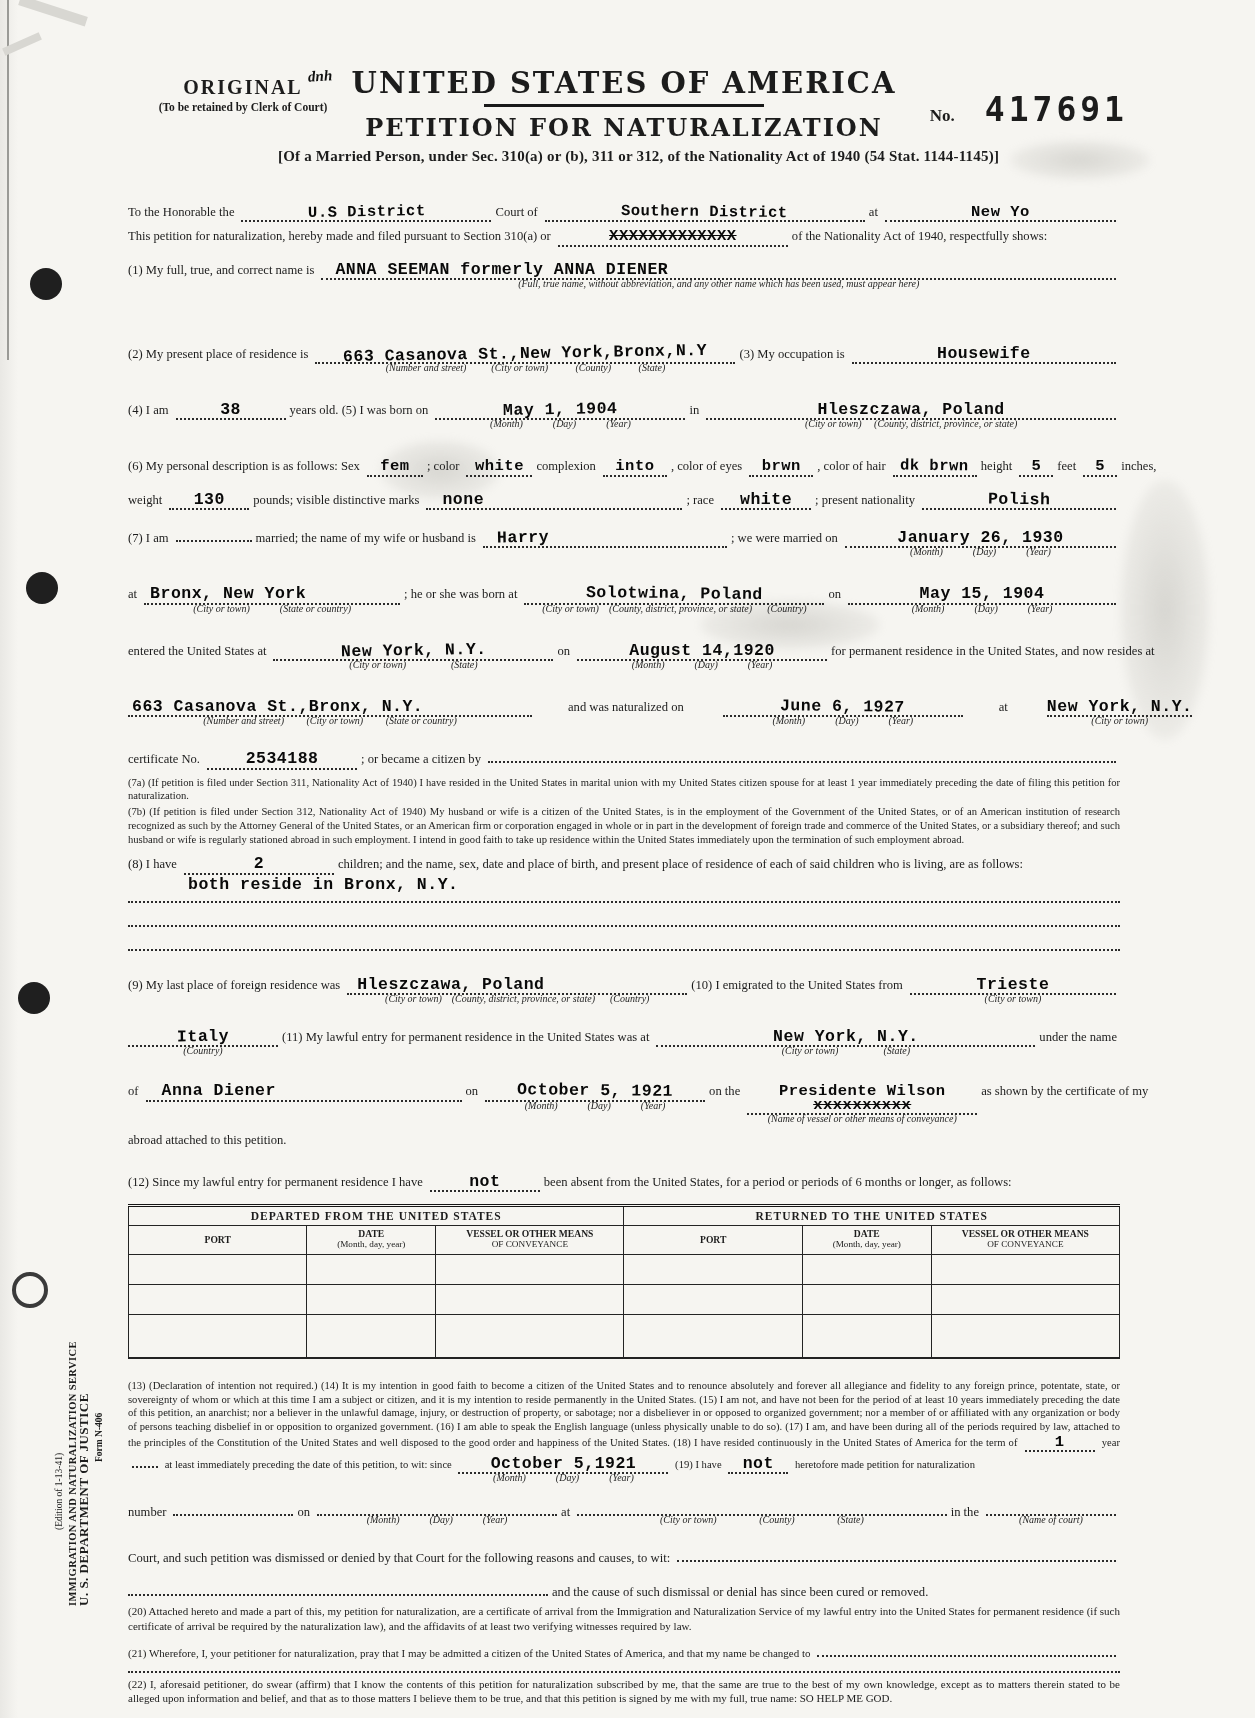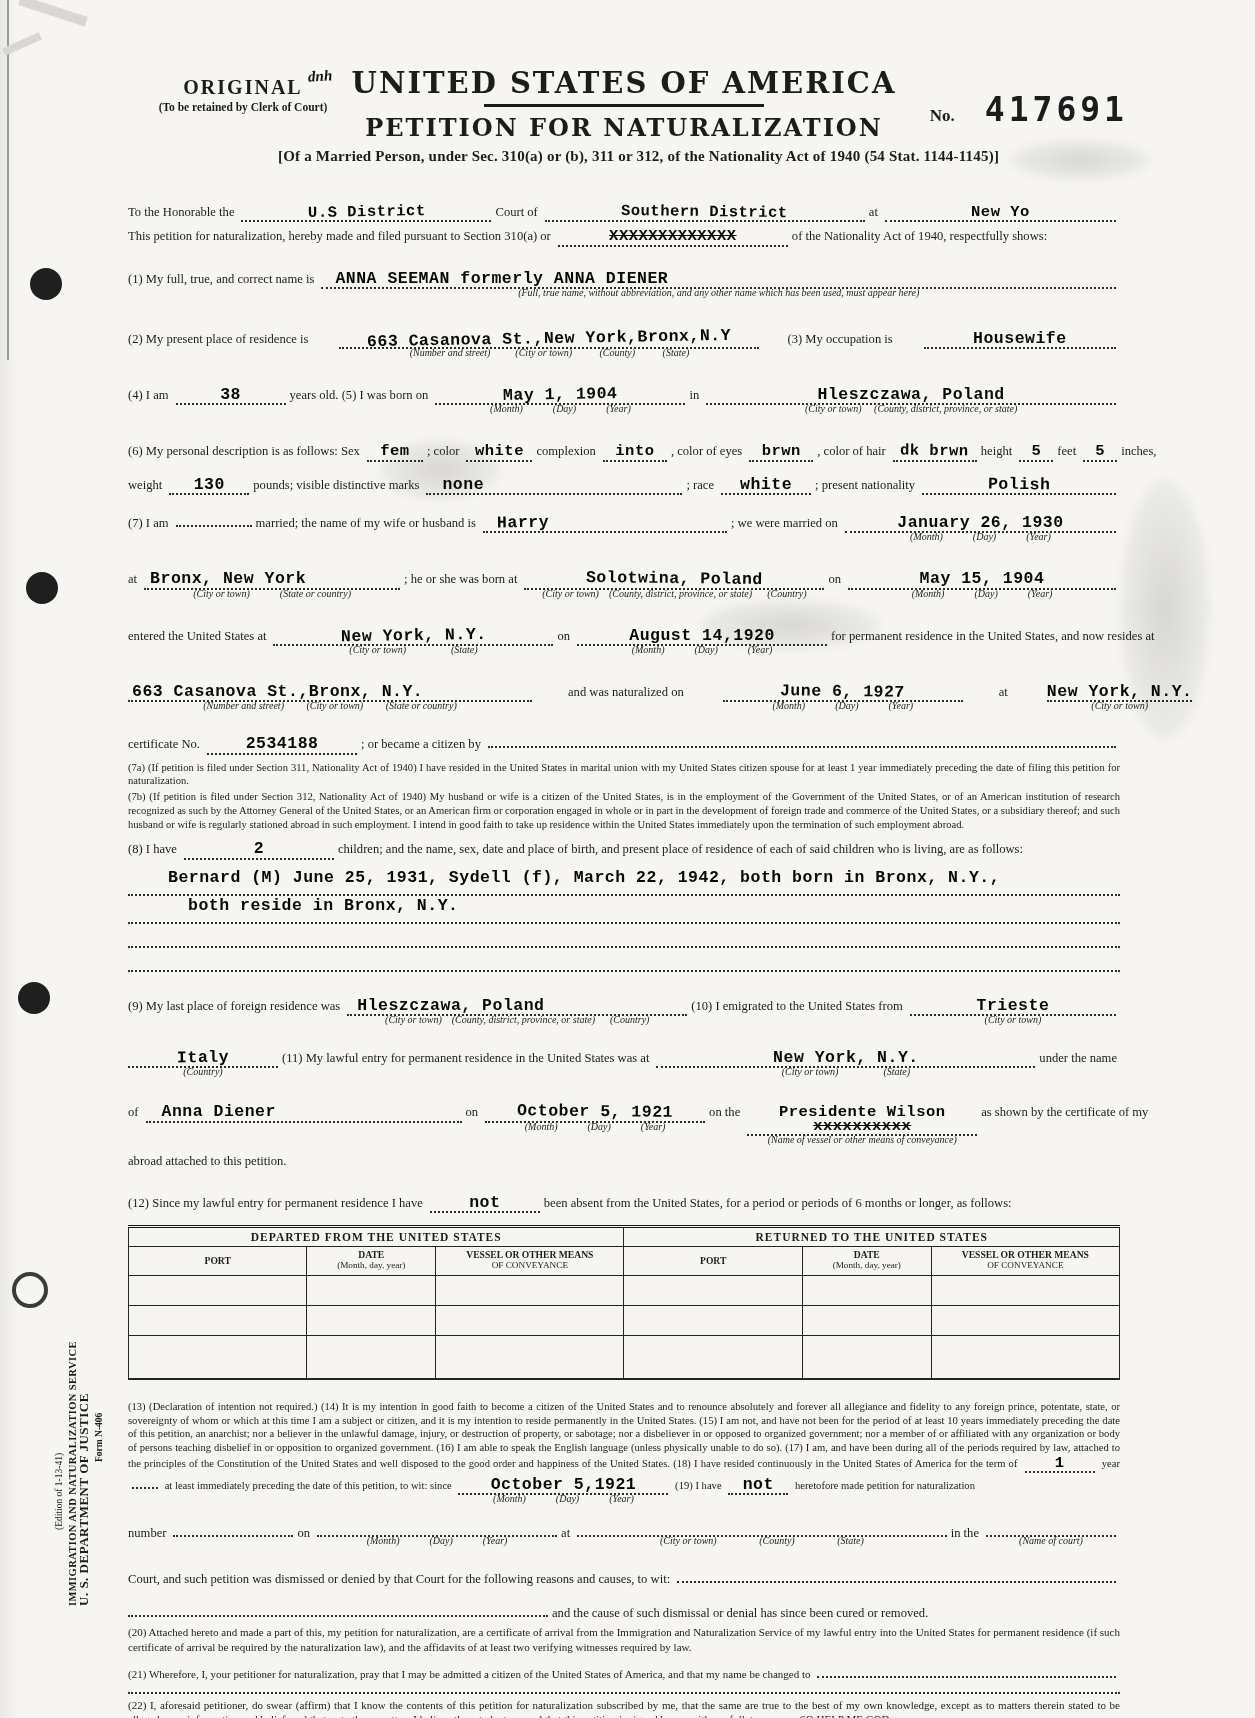--- a/index.html
+++ b/index.html
@@ -114,29 +114,29 @@
     <span class="blank" style="width:320px;"><b class="typed r2">Southern District</b></span>
     <span class="lab">at</span>
     <span class="blank grow"><b class="typed">New Yo</b></span>
   </div>
   <div class="ln" style="margin-top:4px;">
     <span class="lab">This petition for naturalization, hereby made and filed pursuant to Section 310(a) or</span>
     <span class="blank" style="width:230px;"><b class="typed struck-inline">XXXXXXXXXXXXX</b></span>
     <span class="lab">of the Nationality Act of 1940, respectfully shows:</span>
   </div>
 
-  <div class="ln" style="margin-top:22px;">
+  <div class="ln" style="margin-top:13px;">
     <span class="lab">(1) My full, true, and correct name is</span>
     <span class="blank grow" style="text-align:left;padding-left:14px;">
       <b class="typed big">ANNA SEEMAN formerly ANNA DIENER</b>
       <i class="cap">(Full, true name, without abbreviation, and any other name which has been used, must appear here)</i>
     </span>
   </div>
 
-  <div class="ln" style="margin-top:40px;gap:24px;">
+  <div class="ln" style="margin-top:64px;">
     <span class="lab">(2) My present place of residence is</span>
     <span class="blank" style="width:420px;">
       <b class="typed big r1">663 Casanova St.,New York,Bronx,N.Y</b>
       <i class="cap">(Number and street)          (City or town)           (County)           (State)</i>
     </span>
     <span class="lab">(3) My occupation is</span>
     <span class="blank grow"><b class="typed big">Housewife</b></span>
   </div>
 
   <div class="ln" style="margin-top:36px;">
@@ -247,21 +247,20 @@
   </div>
 
   <p class="fp" style="margin:6px 0 0 0;">(7a) (If petition is filed under Section 311, Nationality Act of 1940) I have resided in the United States in marital union with my United States citizen spouse for at least 1 year immediately preceding the date of filing this petition for naturalization.</p>
   <p class="fp" style="margin:2px 0 0 0;">(7b) (If petition is filed under Section 312, Nationality Act of 1940) My husband or wife is a citizen of the United States, is in the employment of the Government of the United States, or of an American institution of research recognized as such by the Attorney General of the United States, or an American firm or corporation engaged in whole or in part in the development of foreign trade and commerce of the United States, or a subsidiary thereof; and such husband or wife is regularly stationed abroad in such employment.  I intend in good faith to take up residence within the United States immediately upon the termination of such employment abroad.</p>
 
   <div class="ln" style="margin-top:8px;">
     <span class="lab">(8) I have</span>
     <span class="blank" style="width:150px;"><b class="typed big">2</b></span>
     <span class="lab wrap">children; and the name, sex, date and place of birth, and present place of residence of each of said children who is living, are as follows:</span>
   </div>
-  <div class="wide-blank" style="margin-top:8px;"><b class="typed big">Bernard (M) June 25, 1931, Sydell (f), March 22, 1942, both born in Bronx, N.Y.,</b></div>
   <div class="wide-blank"><b class="typed big" style="margin-left:20px;">both reside in Bronx, N.Y.</b></div>
   <div class="rule-line"></div>
   <div class="rule-line"></div>
 
   <div class="ln" style="margin-top:24px;">
     <span class="lab">(9) My last place of foreign residence was</span>
     <span class="blank" style="width:330px;text-align:left;padding-left:10px;">
       <b class="typed big">Hleszczawa, Poland</b>
       <i class="cap">(City or town)    (County, district, province, or state)      (Country)</i>
     </span>

